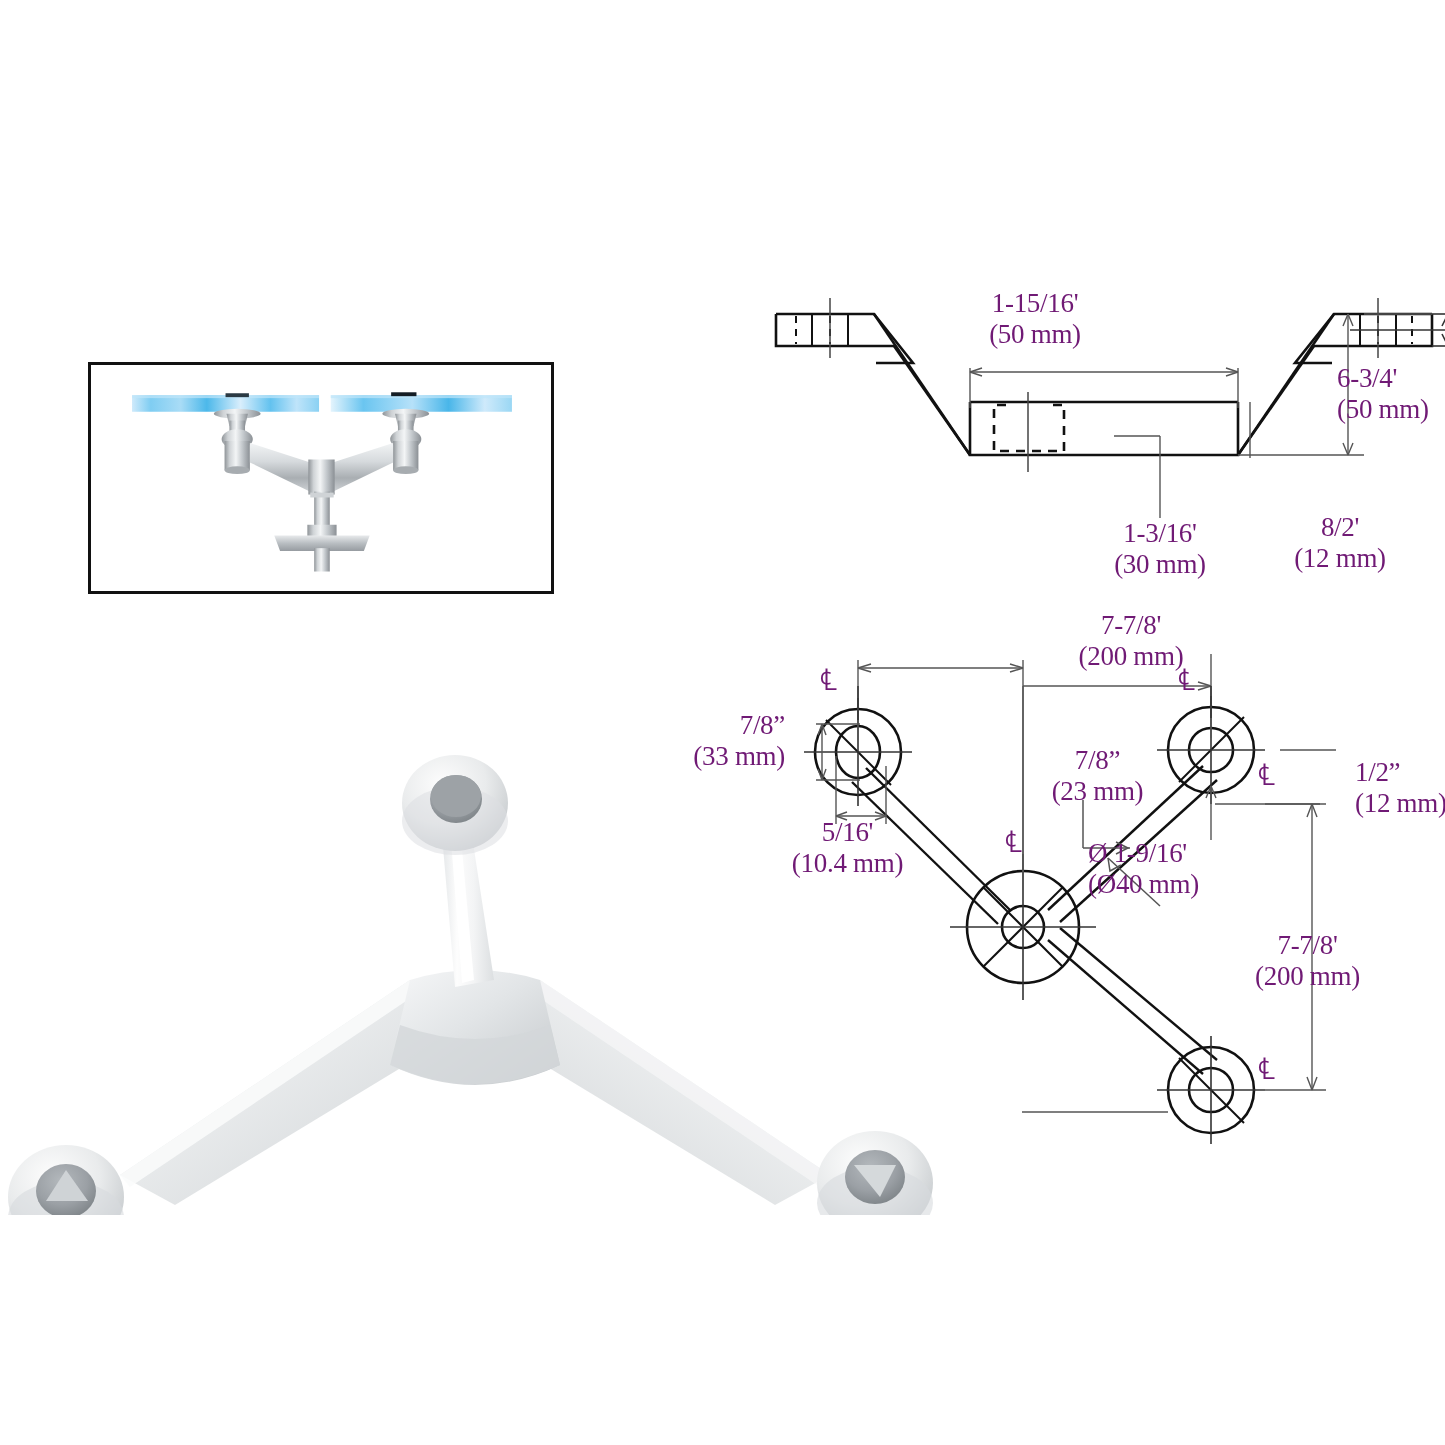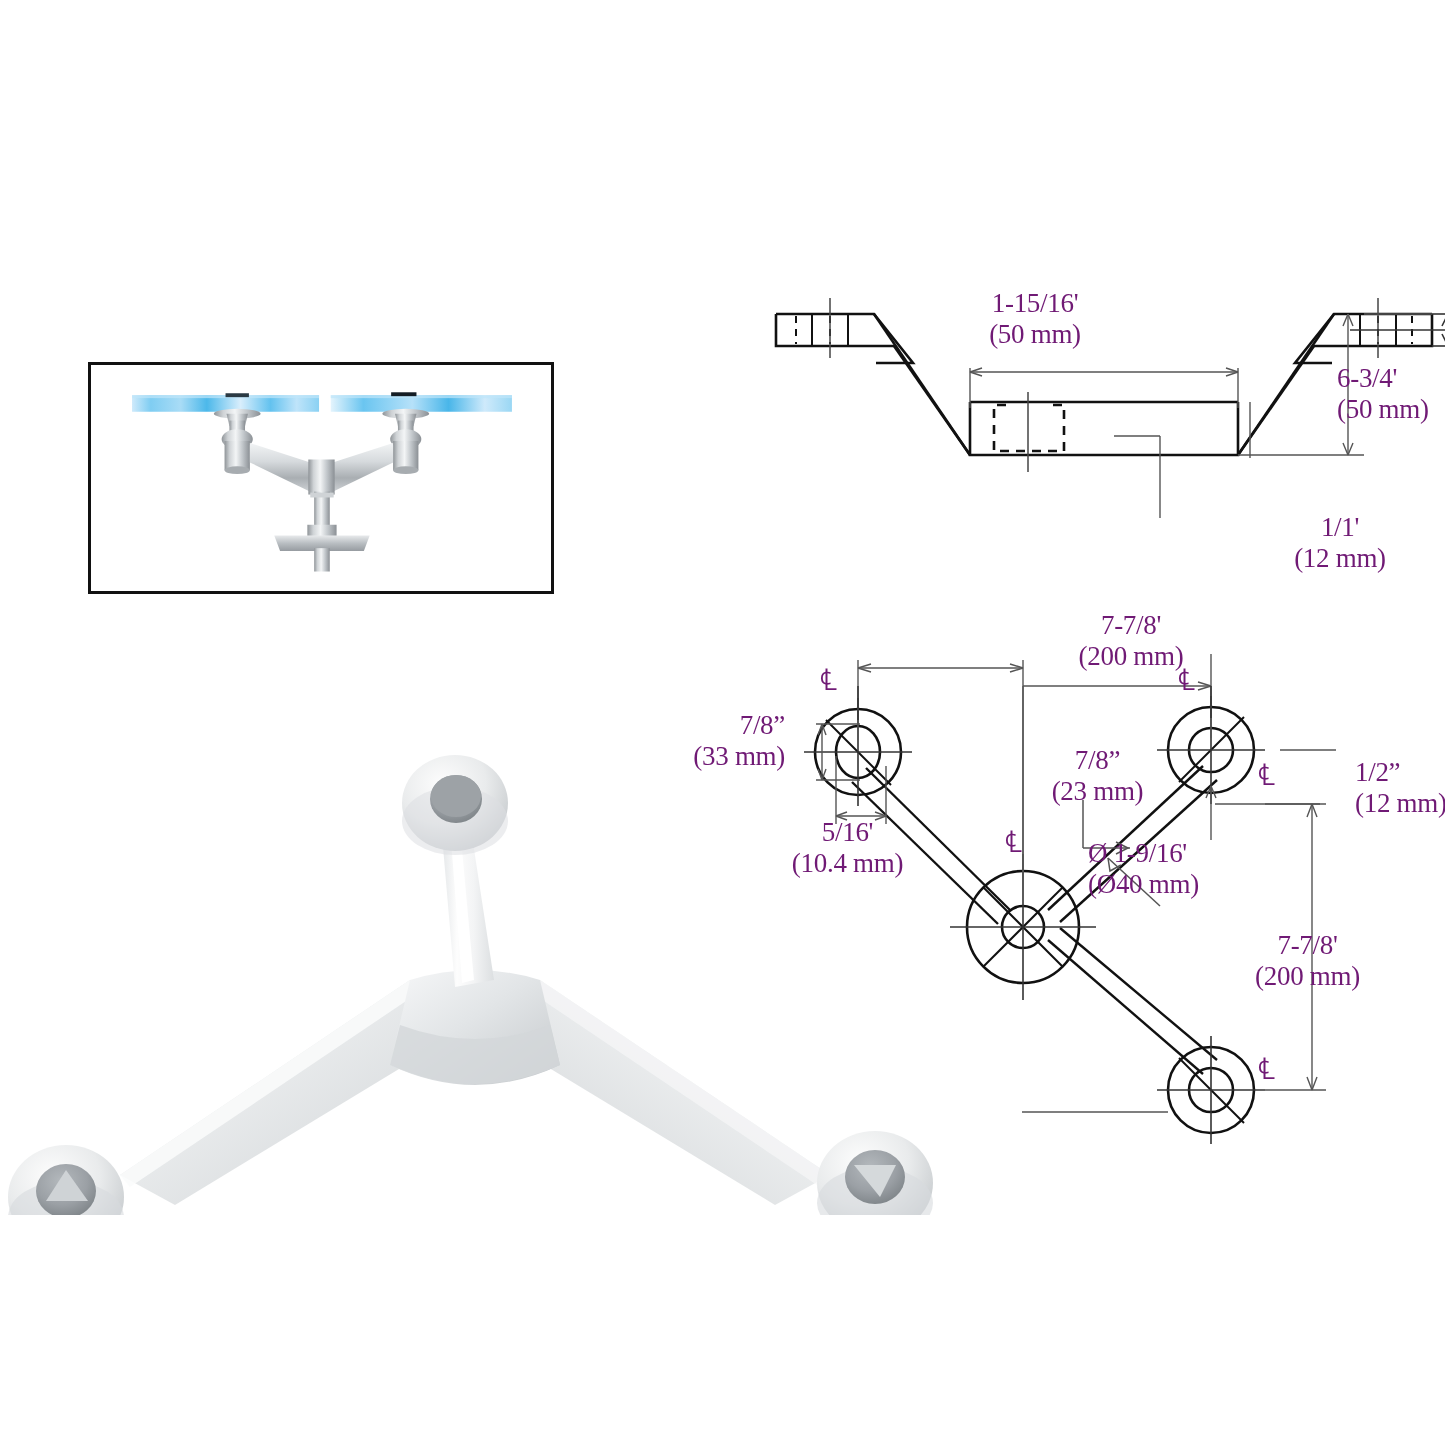--- a/index.html
+++ b/index.html
@@ -290,22 +290,26 @@
   </div>
 
   <div class="dim c" style="left:955px; top:288px; width:160px;">
     <span>1-15/16'</span>
     <span class="l2">(50 mm)</span>
   </div>
   <div class="dim" style="left:1337px; top:363px;">
     <span>6-3/4'</span>
     <span class="l2">(50 mm)</span>
   </div>
+  <div class="dim c" style="left:1090px; top:518px; width:140px;">
+    <span>1-3/16'</span>
+    <span class="l2">(30 mm)</span>
+  </div>
   <div class="dim c" style="left:1270px; top:512px; width:140px;">
-    <span>1/1'</span>
+    <span>8/2'</span>
     <span class="l2">(12 mm)</span>
   </div>
 
   <div id="plan-drawing" class="abs">
     <svg viewBox="0 0 690 620">
 
       <g stroke="#111111" stroke-width="2.4" fill="none">
         <path d="M106 178 L250 320"></path>
         <path d="M92 192 L238 334"></path>
         <path d="M443 176 L288 320"></path>

